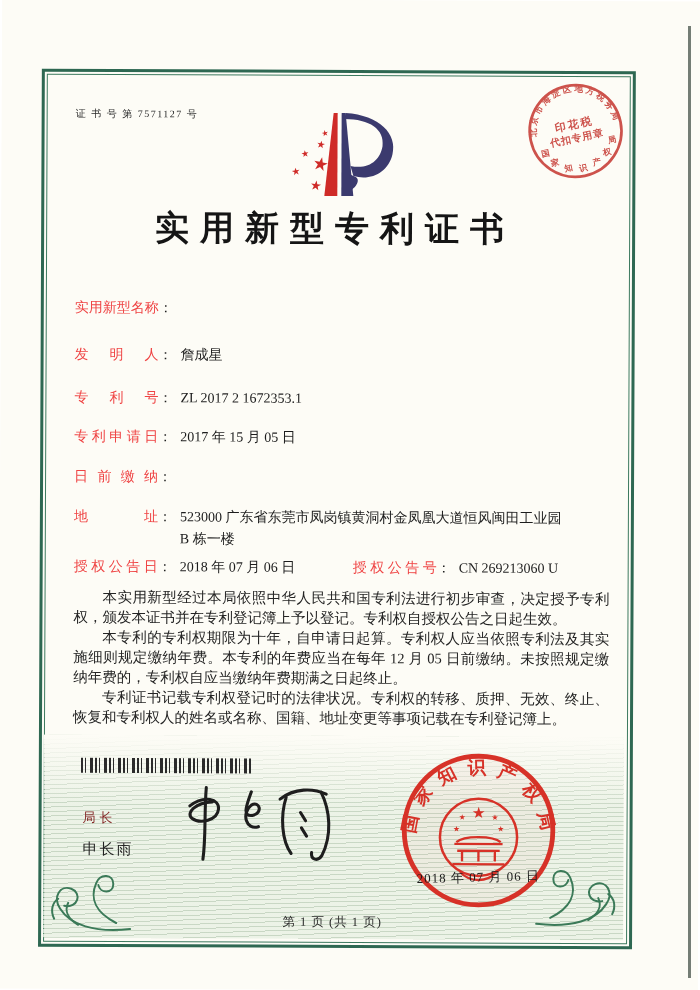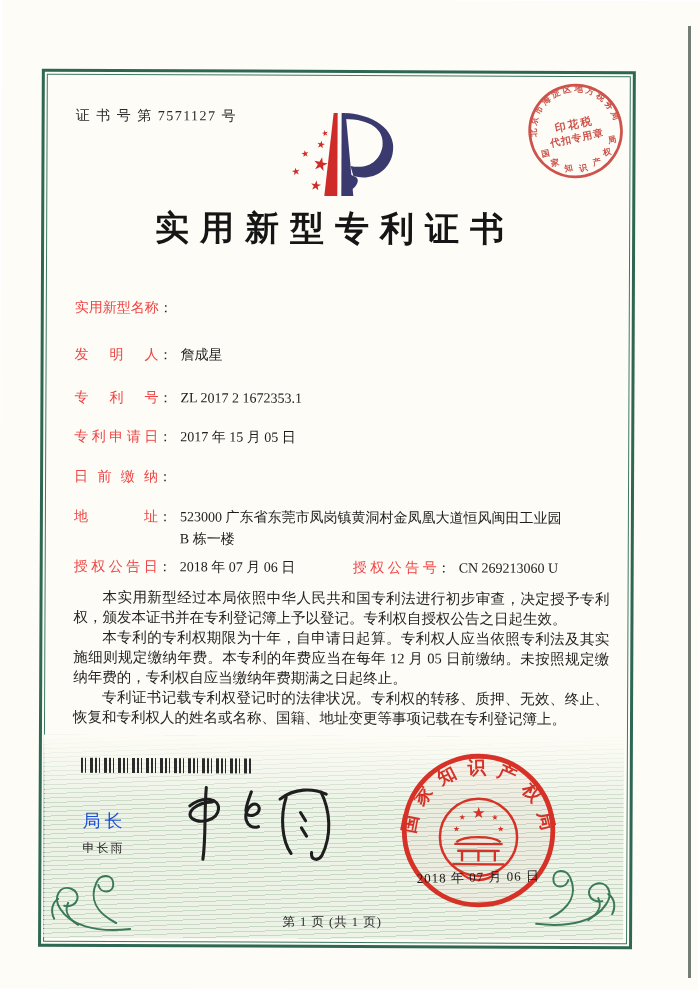--- a/index.html
+++ b/index.html
@@ -32,21 +32,21 @@
       rgba(233,241,228,0.85) 1px, rgba(233,241,228,0.85) 4.5px);
     z-index:0;
   }
   .band::before{
     content:"";position:absolute;left:0;top:0;right:0;height:70px;
     background:linear-gradient(180deg,#fdfcf6 0%,rgba(253,252,246,0) 100%);
   }
   .flourish{position:absolute;z-index:2;}
   .flourish.right{transform:scaleX(-1);}
   .cert-no{
-    position:absolute;left:74px;top:108px;font-size:14px;letter-spacing:1.5px;
+    position:absolute;left:74px;top:108px;font-size:10px;letter-spacing:1.5px;
     color:#2a2a2a;z-index:3;text-align:right;
   }
   .logo{position:absolute;left:272px;top:104px;z-index:3;}
   .title{
     position:absolute;left:40px;top:206px;width:588px;text-align:center;
     font-size:34px;font-weight:700;letter-spacing:11px;color:#151515;z-index:3;
   }
   .fields{position:absolute;left:74px;top:298px;width:544px;font-size:14px;z-index:3;}
   .f-row{display:flex;align-items:flex-start;line-height:22px;position:relative;}
   .f-label{
@@ -64,22 +64,22 @@
     font-size:14.5px;line-height:20px;color:#242424;text-align:justify;
   }
   .paras p{margin:0;text-indent:2em;}
   .barcode{
     position:absolute;left:82px;top:759px;width:172px;height:15px;z-index:3;
     background:repeating-linear-gradient(90deg,
       #2b2b2b 0px,#2b2b2b 2px,transparent 2px,transparent 4px,
       #2b2b2b 4px,#2b2b2b 5px,transparent 5px,transparent 9px,
       #2b2b2b 9px,#2b2b2b 12px,transparent 12px,transparent 14px);
   }
-  .sig-role{position:absolute;left:84px;top:810px;font-size:18px;letter-spacing:4px;color:#1d4ed8;z-index:3;}
-  .sig-name{position:absolute;left:84px;top:841px;font-size:12px;letter-spacing:2px;color:#222;z-index:3;}
+  .sig-role{position:absolute;left:84px;top:810px;font-size:13px;letter-spacing:4px;color:#7f1d1d;z-index:3;}
+  .sig-name{position:absolute;left:84px;top:841px;font-size:15px;letter-spacing:2px;color:#222;z-index:3;}
   .signature{position:absolute;left:176px;top:782px;z-index:3;}
   .tax-stamp{position:absolute;left:524px;top:80px;width:100px;height:100px;
     transform:rotate(-12deg);z-index:4;opacity:0.92;}
   .big-seal{position:absolute;left:398px;top:748px;z-index:3;opacity:0.95;}
   .seal-date{
     position:absolute;left:396px;top:868px;width:168px;text-align:center;
     font-size:13px;letter-spacing:1px;color:#1c1c1c;transform:rotate(-1.5deg);z-index:5;
   }
   .footer{
     position:absolute;left:40px;top:914px;width:588px;text-align:center;

